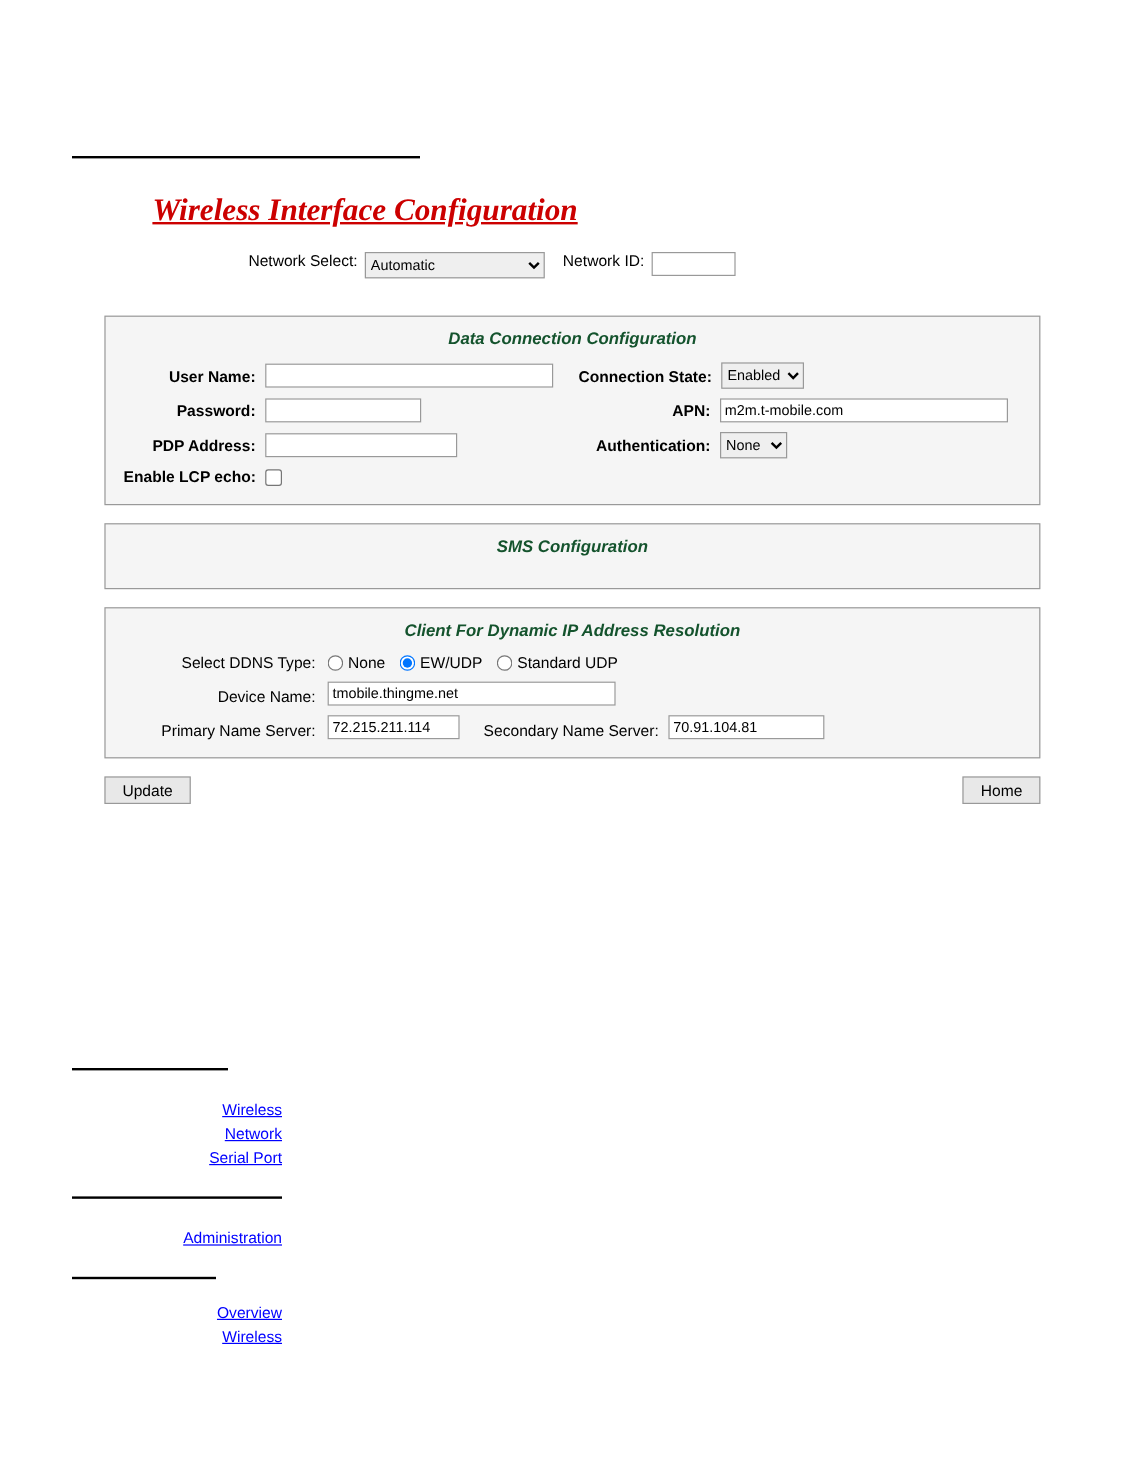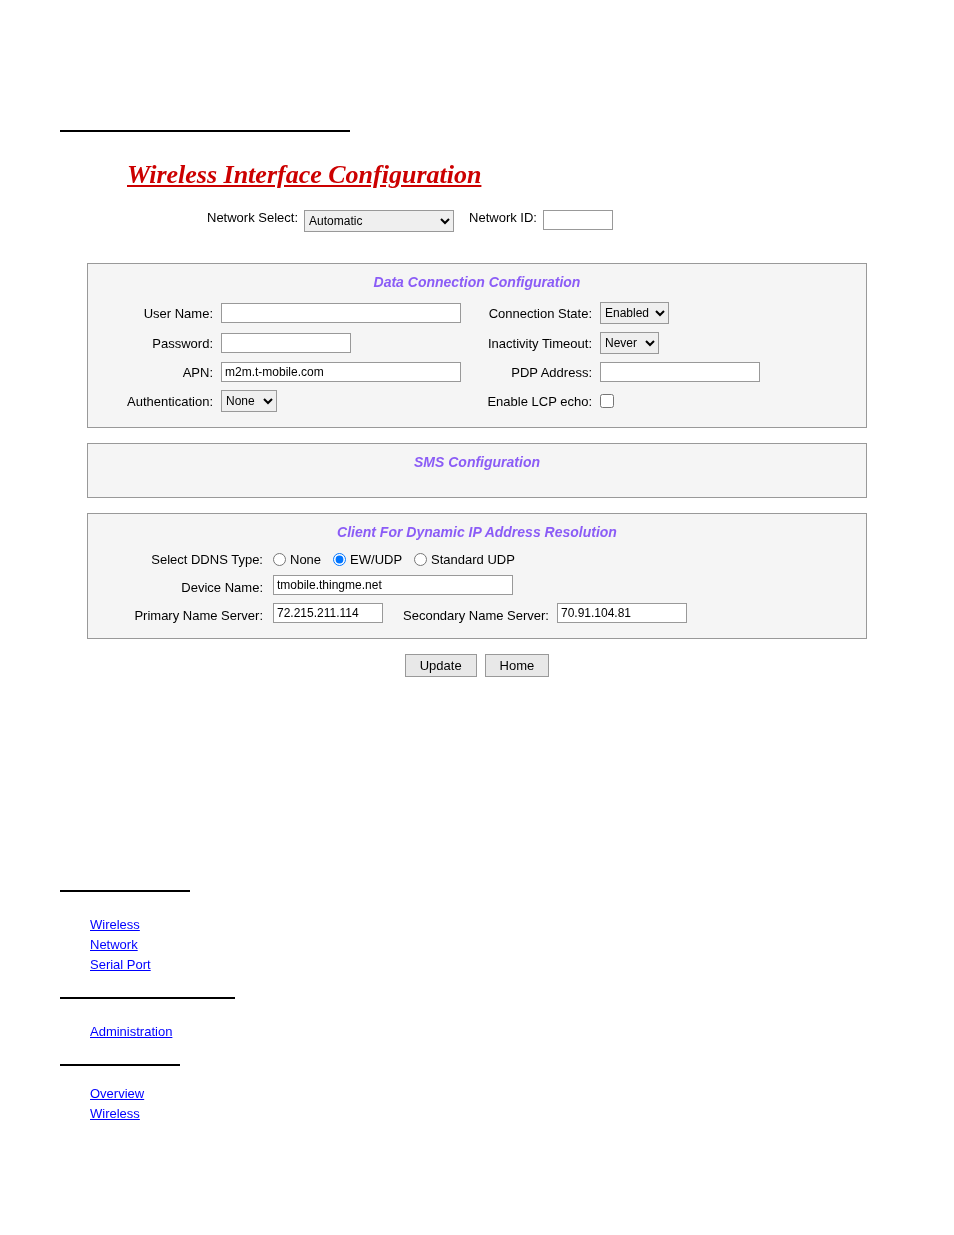--- a/index.html
+++ b/index.html
@@ -115,21 +115,21 @@
       border: 1px solid #999;
       margin-bottom: 15px;
       background: #f5f5f5;
       padding: 10px 15px 15px 15px;
     }
 
     .config-box-title {
       text-align: center;
       font-style: italic;
       font-weight: bold;
-      color: #8b5cf6;
+      color: #14532d;
       font-size: 14px;
       margin-bottom: 12px;
     }
 
     .config-grid {
       display: grid;
       grid-template-columns: 1fr 1fr;
       gap: 8px 10px;
     }
 
@@ -137,20 +137,21 @@
       display: flex;
       align-items: center;
     }
 
     .config-label {
       font-size: 13px;
       min-width: 110px;
       text-align: right;
       margin-right: 8px;
       white-space: nowrap;
+      font-weight: bold;
     }
 
     .config-input {
       border: 1px solid #999;
       height: 20px;
       font-size: 12px;
       padding: 1px 3px;
     }
 
     .config-input-wide {
@@ -212,21 +213,21 @@
     .radio-option {
       display: flex;
       align-items: center;
       gap: 4px;
       font-size: 13px;
     }
 
     
     .button-row {
       display: flex;
-      justify-content: center;
+      justify-content: space-between;
       gap: 8px;
       margin-top: 15px;
       margin-bottom: 20px;
     }
 
     .btn {
       padding: 3px 14px;
       font-size: 13px;
       border: 1px solid #999;
       background: #e8e8e8;
@@ -254,20 +255,21 @@
       gap: 5px;
       margin-bottom: 25px;
       margin-left: 30px;
     }
 
     .bottom-link {
       text-decoration: underline;
       color: #00f;
       cursor: pointer;
       font-size: 13px;
+      text-align: right;
     }
 
     .bottom-line-2 {
       width: 175px;
       height: 2px;
       background: #000;
       margin-bottom: 25px;
     }
 
     .bottom-line-3 {
@@ -342,29 +344,20 @@
           <option>Enabled</option>
           <option>Disabled</option>
         </select>
       </div>
 
       <div class="config-row">
         <span class="config-label">Password:</span>
         <input type="password" class="config-input config-input-medium" value="" style="">
       </div>
 
-      <div class="config-row">
-        <span class="config-label">Inactivity Timeout:</span>
-        <select class="config-select">
-          <option>Never</option>
-          <option>5 min</option>
-          <option>10 min</option>
-          <option>30 min</option>
-        </select>
-      </div>
 
       <div class="config-row">
         <span class="config-label">APN:</span>
         <input type="text" class="config-input apn-input" value="m2m.t-mobile.com" style="">
       </div>
 
       <div class="config-row">
         <span class="config-label">PDP Address:</span>
         <input type="text" class="config-input pdp-input" value="" style="">
       </div>

